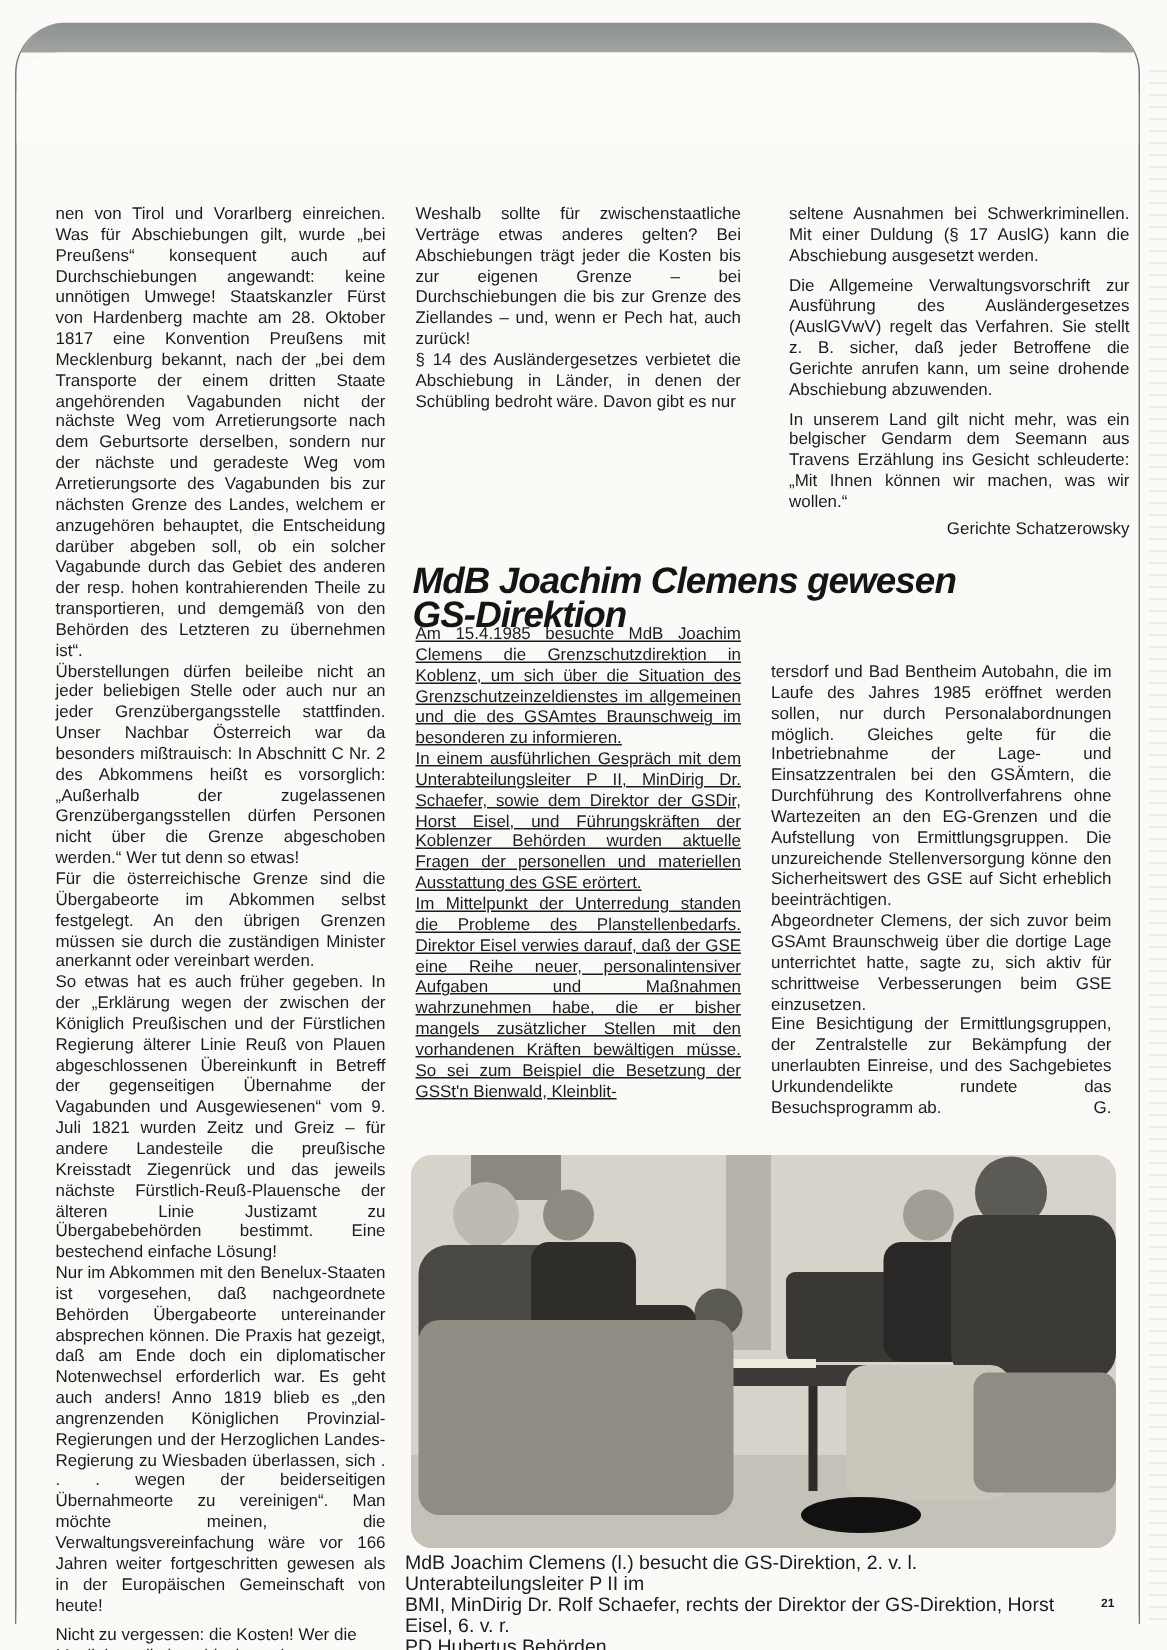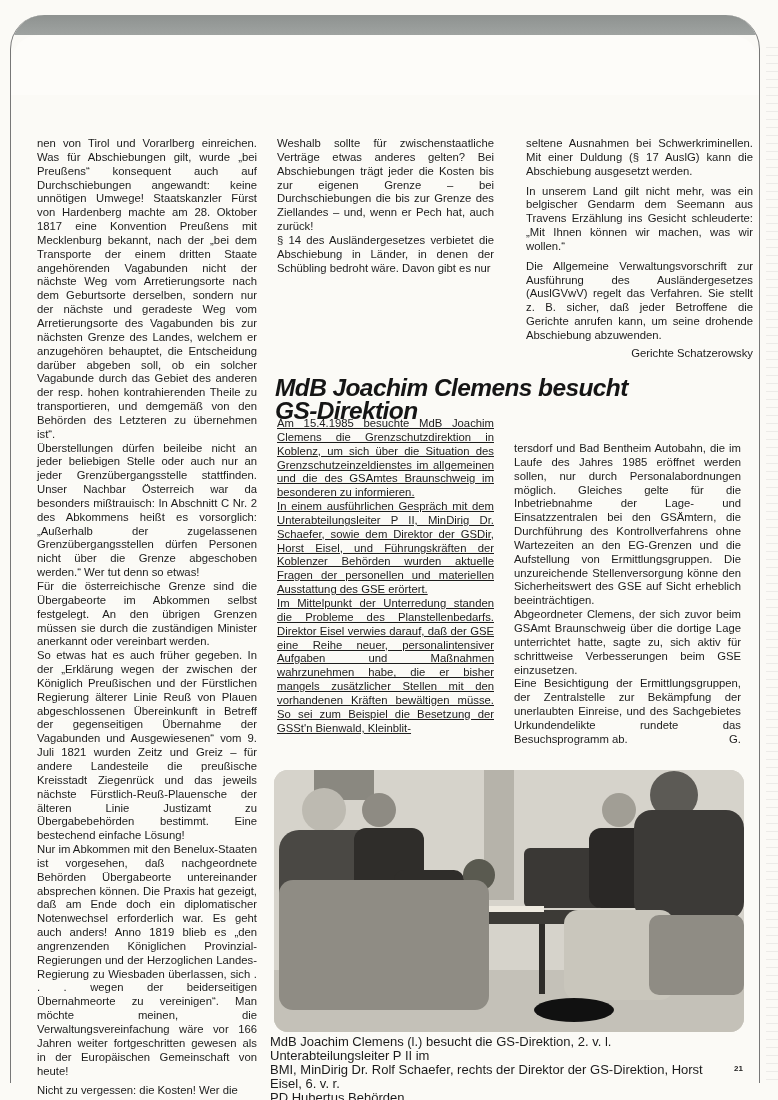--- a/index.html
+++ b/index.html
@@ -85,27 +85,27 @@
   <p class="gap" style="text-align:left">Nicht zu vergessen: die Kosten! Wer die Musik bestellt, bezahlt sie auch.</p>
 </div>
 
 <div class="col" id="col2">
   <p>Weshalb sollte für zwischenstaatliche Verträge etwas anderes gelten? Bei Abschiebungen trägt jeder die Kosten bis zur eigenen Grenze – bei Durchschiebungen die bis zur Grenze des Ziellandes – und, wenn er Pech hat, auch zurück!</p>
   <p>§ 14 des Ausländergesetzes verbietet die Abschiebung in Länder, in denen der Schübling bedroht wäre. Davon gibt es nur</p>
 </div>
 
 <div class="col" id="col3">
   <p>seltene Ausnahmen bei Schwerkriminellen. Mit einer Duldung (§ 17 AuslG) kann die Abschiebung ausgesetzt werden.</p>
+  <p class="gap">Die Allgemeine Verwaltungsvorschrift zur Ausführung des Ausländergesetzes (AuslGVwV) regelt das Verfahren. Sie stellt z. B. sicher, daß jeder Betroffene die Gerichte anrufen kann, um seine drohende Abschiebung abzuwenden.</p>
   <p class="gap">In unserem Land gilt nicht mehr, was ein belgischer Gendarm dem Seemann aus Travens Erzählung ins Gesicht schleuderte: „Mit Ihnen können wir machen, was wir wollen.“</p>
-  <p class="gap">Die Allgemeine Verwaltungsvorschrift zur Ausführung des Ausländergesetzes (AuslGVwV) regelt das Verfahren. Sie stellt z. B. sicher, daß jeder Betroffene die Gerichte anrufen kann, um seine drohende Abschiebung abzuwenden.</p>
   <p class="sig">Gerichte Schatzerowsky</p>
 </div>
 
 <div class="headline">
-  <div>MdB Joachim Clemens besucht</div>
+  <div>MdB Joachim Clemens gewesen</div>
   <div>GS-Direktion</div>
 </div>
 
 <div class="col" id="col4">
   <p>Am 15.4.1985 besuchte MdB Joachim Clemens die Grenzschutzdirektion in Koblenz, um sich über die Situation des Grenzschutzeinzeldienstes im allgemeinen und die des GSAmtes Braunschweig im besonderen zu informieren.</p>
   <p>In einem ausführlichen Gespräch mit dem Unterabteilungsleiter P II, MinDirig Dr. Schaefer, sowie dem Direktor der GSDir, Horst Eisel, und Führungskräften der Koblenzer Behörden wurden aktuelle Fragen der personellen und materiellen Ausstattung des GSE erörtert.</p>
   <p>Im Mittelpunkt der Unterredung standen die Probleme des Planstellenbedarfs. Direktor Eisel verwies darauf, daß der GSE eine Reihe neuer, personalintensiver Aufgaben und Maßnahmen wahrzunehmen habe, die er bisher mangels zusätzlicher Stellen mit den vorhandenen Kräften bewältigen müsse. So sei zum Beispiel die Besetzung der GSSt'n Bienwald, Kleinblit-</p>
 </div>
 
 <div class="col" id="col5">

